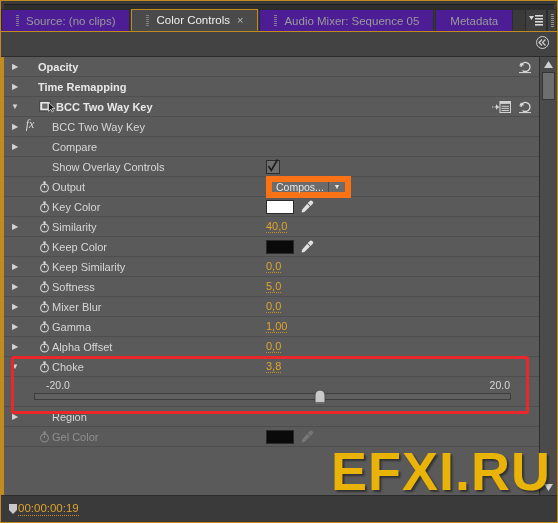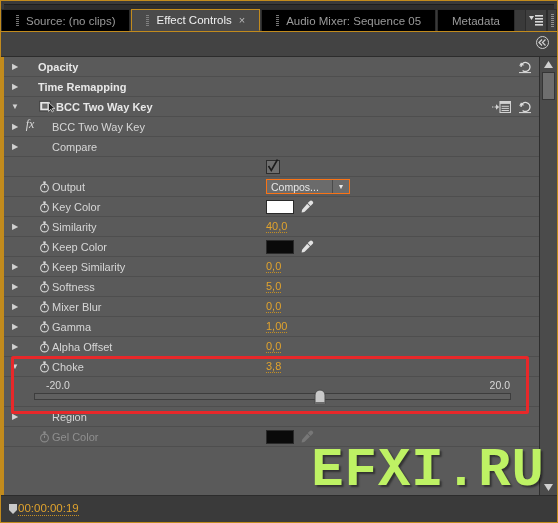--- a/index.html
+++ b/index.html
@@ -36,21 +36,21 @@
     content: ""; position: absolute;
     left: 3px; right: 3px; top: 3px; height: 5px;
     background: #2e2e2e;
     border-top: 1px solid #1e1e1e;
   }
   .tab {
     height: 22px;
     display: flex; align-items: center;
     gap: 5px;
     padding: 0 14px;
-    background: #000000;
+    background: #4c1d95;
     color: #9a9a9a;
     border: 1px solid #2c2c2c;
     border-bottom: none;
     box-sizing: border-box;
     font-size: 11.5px;
     white-space: nowrap;
     position: relative;
     margin-right: 1px;
   }
   .tab.active {
@@ -172,24 +172,24 @@
   .eyedrop { width: 14px; height: 14px; display: block; }
   .eyedrop.dim { opacity: .45; }
   .chk {
     width: 12px; height: 12px;
     background: #6e6e6e;
     border: 1px solid #2d2d2d;
     position: relative;
   }
   .chk svg { position: absolute; left: 0; top: -2px; }
   .dropdown {
-    height: 15px;
+    height: 22px;
     min-width: 84px;
     background: #6b6b6b;
-    border: 1px solid #f97316;
+    border: 6px solid #f97316;
     display: flex; align-items: center;
     box-sizing: border-box;
     justify-content: flex-end;
   }
   .dropdown .dlabel {
     flex: 1; padding: 0 4px;
     color: #e6e6e6; font-size: 10.5px;
     white-space: nowrap; overflow: hidden;
   }
   .dropdown .darrow {
@@ -278,45 +278,45 @@
   }
   .tc {
     color: #e0a32e; font-size: 11.5px;
     border-bottom: 1px dotted #c58f22;
     line-height: 13px;
   }
 
   
   .wm {
     position: absolute;
-    right: 12px; bottom: 24px;
+    right: 6px; bottom: 24px;
     font-size: 54px;
     font-weight: bold;
-    font-family: Liberation Mono, monospace;
-    color: #bef264;
+    font-family: Liberation Sans, sans-serif;
+    color: #eab308;
     letter-spacing: 1px;
     text-shadow: 2px 2px 2px rgba(0,0,0,.45);
     z-index: 8;
     pointer-events: none;
     line-height: 1;
   }
 </style>
 </head>
 <body>
 
 <div id="app">
 
   <div class="tabbar">
     <div class="tab">
       <span class="grip"></span>
       <span>Source: (no clips)</span>
     </div>
     <div class="tab active">
       <span class="grip"></span>
-      <span>Effect Controls</span>
+      <span>Color Controls</span>
       <span class="closex">×</span>
     </div>
     <div class="tab">
       <span class="grip"></span>
       <span>Audio Mixer: Sequence 05</span>
     </div>
     <div class="tab">
       <span>Metadata</span>
     </div>
     <div class="spacer"></div>
@@ -406,20 +406,21 @@
         <div class="row">
           <span class="tw">▶</span>
           <span class="tw empty">▶</span>
           <span style="width:16px;min-width:16px"></span>
           <span class="label">Compare</span>
         </div>
         <div class="row">
           <span class="tw empty">▶</span>
           <span class="tw empty">▶</span>
           <span style="width:16px;min-width:16px"></span>
+          <span class="label">Show Overlay Controls</span>
           <span class="valcol">
             <span class="chk">
               <svg width="12" height="14" viewBox="0 0 12 14">
                 <polyline points="1.5,7 4.3,11.5 10.5,0.5" fill="none" stroke="#1c1c1c" stroke-width="1.6"></polyline>
               </svg>
             </span>
           </span>
         </div>
         <div class="row">
           <span class="tw empty">▶</span>

